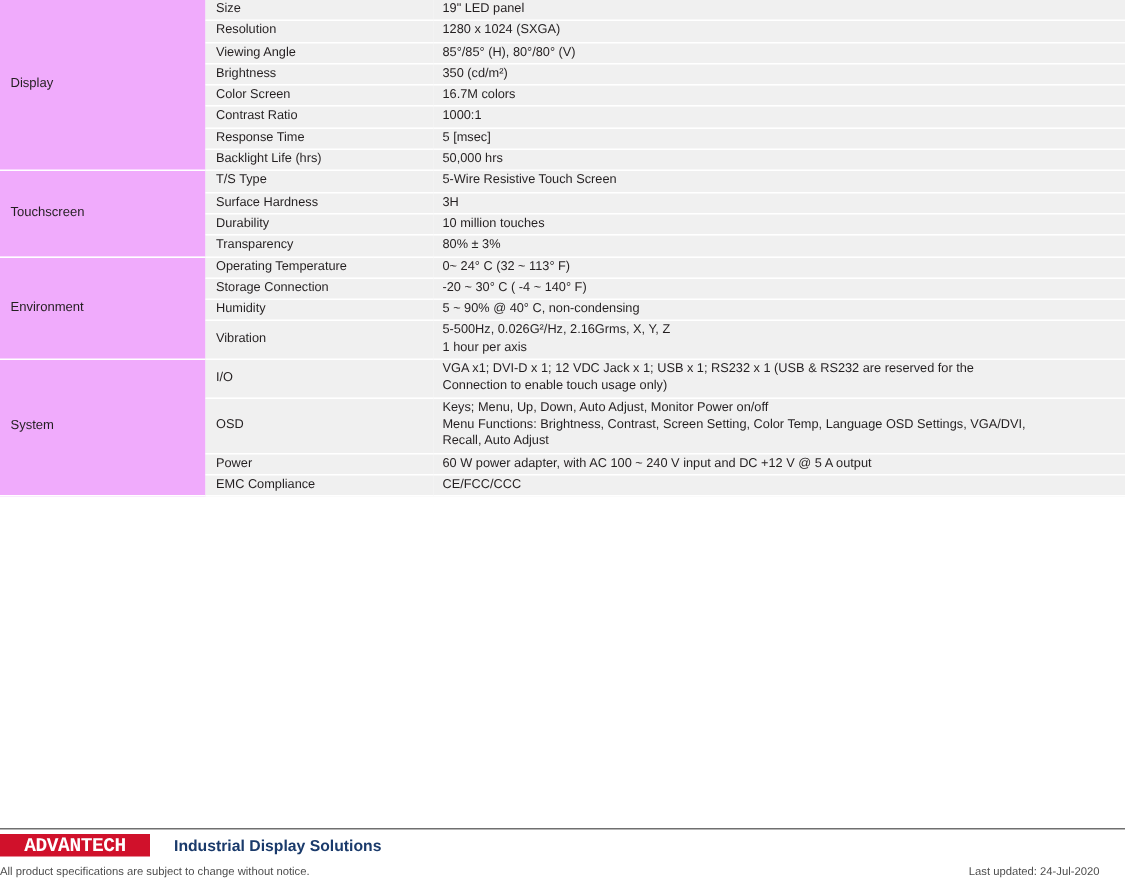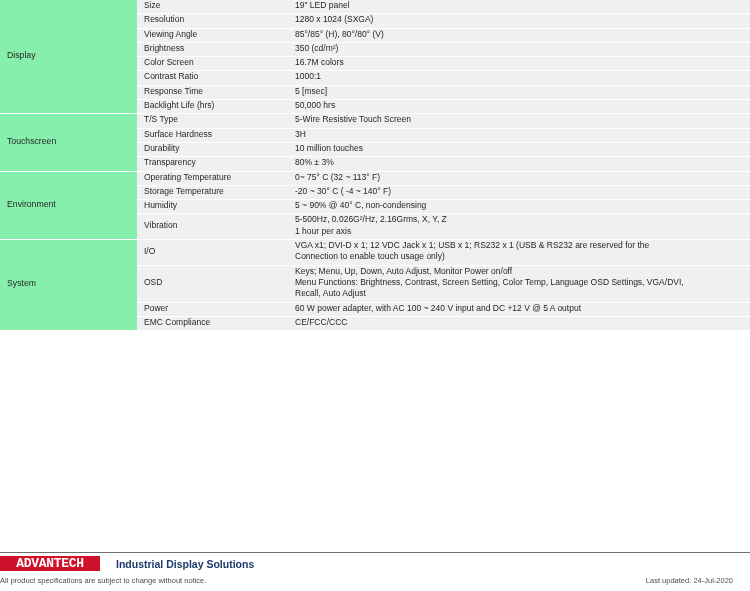--- a/index.html
+++ b/index.html
@@ -57,21 +57,21 @@
     color: #231f20;
   }
 
   .cell-inner {
     padding-top: 0;
     padding-bottom: 2px;
     line-height: 1.33;
   }
 
   .group-cell {
-    background: #86efac;
+    background: #f0abfc;
   }
 
   .value-line {
     display: block;
     white-space: nowrap;
     overflow: visible;
   }
 
   
   .footer {
@@ -288,27 +288,27 @@
 
     <tr>
       <td class="col-group group-cell" rowspan="4">
         <div class="cell-inner"><span>Environment</span></div>
       </td>
       <td class="col-label">
           <div class="cell-inner"><span>Operating Temperature</span></div>
         </td>
       <td class="col-value">
           <div class="cell-inner">
-            <span class="value-line">0~ 75° C (32 ~ 113° F)</span>
-          </div>
-        </td>
-    </tr>
-    <tr>
-      <td class="col-label">
-          <div class="cell-inner"><span>Storage Temperature</span></div>
+            <span class="value-line">0~ 24° C (32 ~ 113° F)</span>
+          </div>
+        </td>
+    </tr>
+    <tr>
+      <td class="col-label">
+          <div class="cell-inner"><span>Storage Connection</span></div>
         </td>
       <td class="col-value">
           <div class="cell-inner">
             <span class="value-line">-20 ~ 30° C ( -4 ~ 140° F)</span>
           </div>
         </td>
     </tr>
     <tr>
       <td class="col-label">
           <div class="cell-inner"><span>Humidity</span></div>

